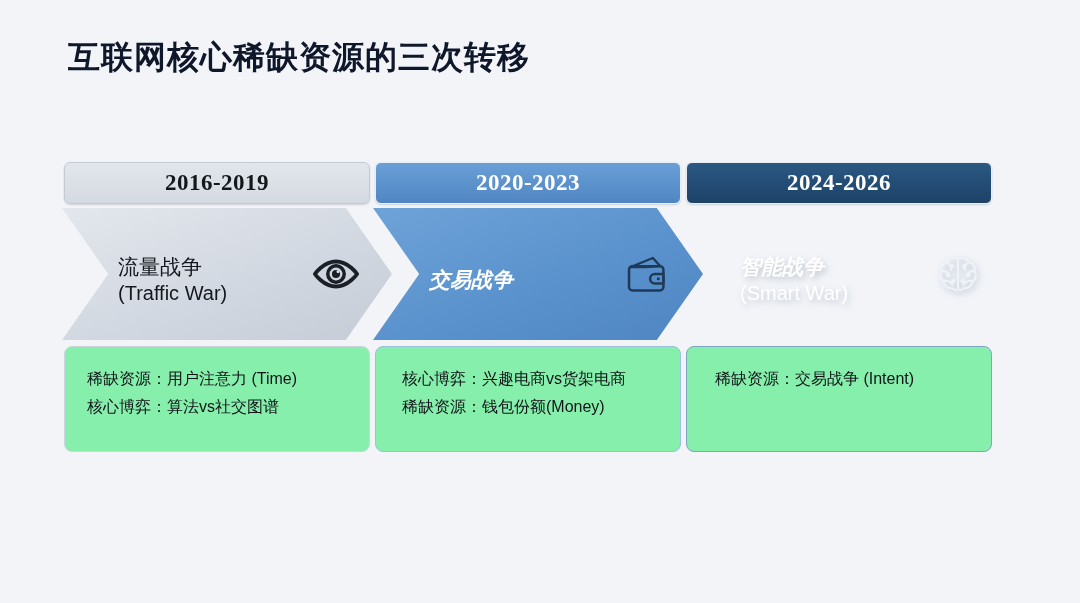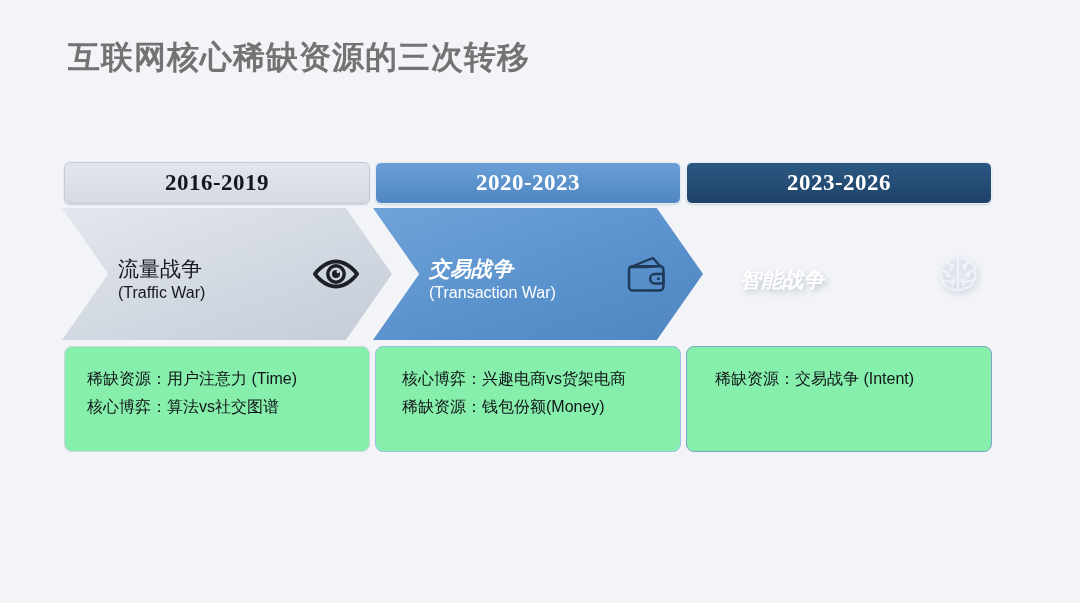--- a/index.html
+++ b/index.html
@@ -16,21 +16,21 @@
   }
 
   
   #page-title {
     position: absolute;
     left: 68px;
     top: 36px;
     font-size: 32px;
     font-weight: bold;
     letter-spacing: 1px;
-    color: #737373;
+    color: #0f172a;
     font-family: "Liberation Sans", "DejaVu Sans", sans-serif;
     white-space: nowrap;
   }
 
   
   #timeline {
     position: absolute;
     left: 62px;
     top: 162px;
     width: 940px;
@@ -117,21 +117,21 @@
     white-space: nowrap;
   }
   .chev-label .cn {
     display: block;
     font-size: 21px;
     font-weight: 500;
     margin-top: 12px;
   }
   .chev-label .en {
     display: block;
-    font-size: 16px;
+    font-size: 20px;
     font-weight: 400;
   }
   .stage-1 .chev-label { color: #14181d; }
   .stage-2 .chev-label { color: #ffffff; }
   .stage-3 .chev-label { color: #ffffff; }
   .stage-2 .chev-label .cn,
   .stage-3 .chev-label .cn { font-style: italic; font-weight: bold; }
 
   .chev-icon {
     flex: 0 0 auto;
@@ -217,21 +217,20 @@
   <div class="stage stage-2">
 
     <div class="stage-header">
       <span>2020-2023</span>
     </div>
 
     <div class="chevron">
       <div class="chevron-inner">
         <div class="chev-label">
           <span class="cn">交易战争</span>
-          <span class="en">(Transaction War)</span>
         </div>
         <div class="chev-icon">
           <svg width="50" height="50" viewBox="0 0 64 64" aria-hidden="true">
             <path d="M12 22 L40 11 L49 20 L33 22" fill="none" stroke="#1c3photo" stroke-width="3"></path>
             <path d="M12 23 L39 12 L48 21" fill="none" stroke="#1d3category" stroke-width="3"></path>
             <path d="M11 23 L39.5 11.5 L48.5 21.5 L31 23 Z" fill="none" stroke="#1e3a58" stroke-width="3" stroke-linejoin="round"></path>
             <rect x="9" y="22" width="44" height="31" rx="4.5" fill="none" stroke="#1e3a58" stroke-width="3.2"></rect>
             <path d="M42 32 L53 32 L53 44 L42 44 A6 6 0 0 1 42 32 Z" fill="none" stroke="#1e3a58" stroke-width="3.2" stroke-linejoin="round"></path>
             <circle cx="46.5" cy="38" r="2" fill="#1e3a58"></circle>
           </svg>
@@ -245,27 +244,28 @@
       </span>
       <span class="detail-line">
         <span class="key">稀缺资源：</span><span>钱包份额(Money)</span>
       </span>
     </div>
   </div>
 
   <div class="stage stage-3">
 
     <div class="stage-header">
-      <span>2023-2026</span>
+      <span>2024-2026</span>
     </div>
 
     <div class="chevron">
       <div class="chevron-inner">
         <div class="chev-label">
           <span class="cn">智能战争</span>
+          <span class="en">(Smart War)</span>
         </div>
         <div class="chev-icon">
           <svg width="50" height="50" viewBox="0 0 64 64" aria-hidden="true">
             <g fill="none" stroke="#eef3f9" stroke-width="2.6" stroke-linecap="round" stroke-linejoin="round">
               <path d="M32 12 C26 10 20 12 18 17 C12 18 9 23 11 28 C8 32 9 38 13 41 C14 47 19 51 25 50 C27 53 31 53 32 51 Z"></path>
               <path d="M32 12 C38 10 44 12 46 17 C52 18 55 23 53 28 C56 32 55 38 51 41 C50 47 45 51 39 50 C37 53 33 53 32 51 Z"></path>
               <path d="M32 12 L32 51"></path>
               <path d="M18 17 C22 19 24 23 23 27"></path>
               <path d="M11 28 C16 28 20 31 21 35"></path>
               <path d="M13 41 C18 40 23 42 25 46"></path>

